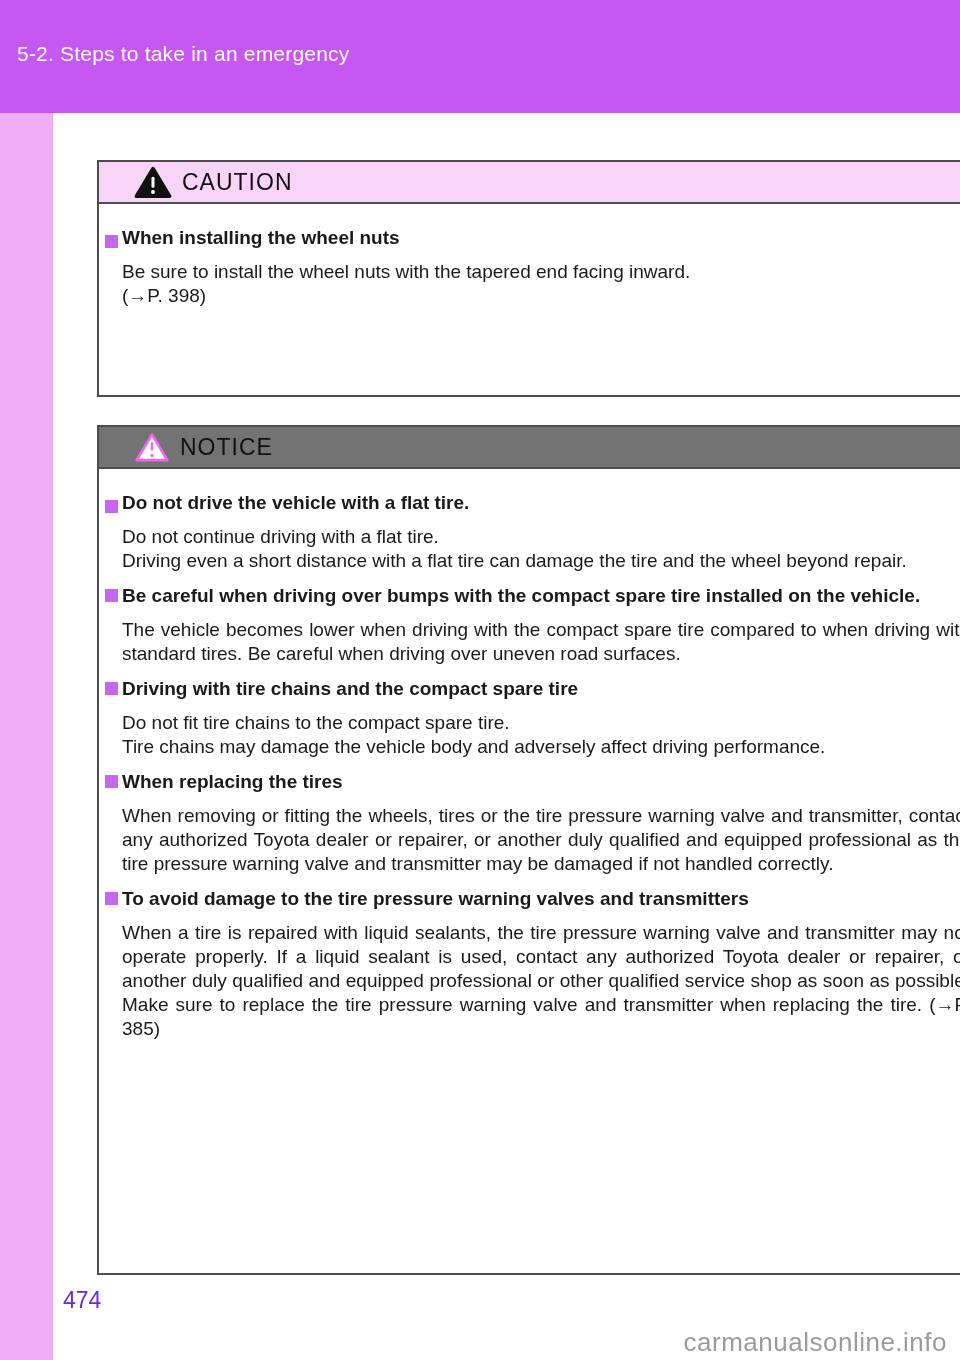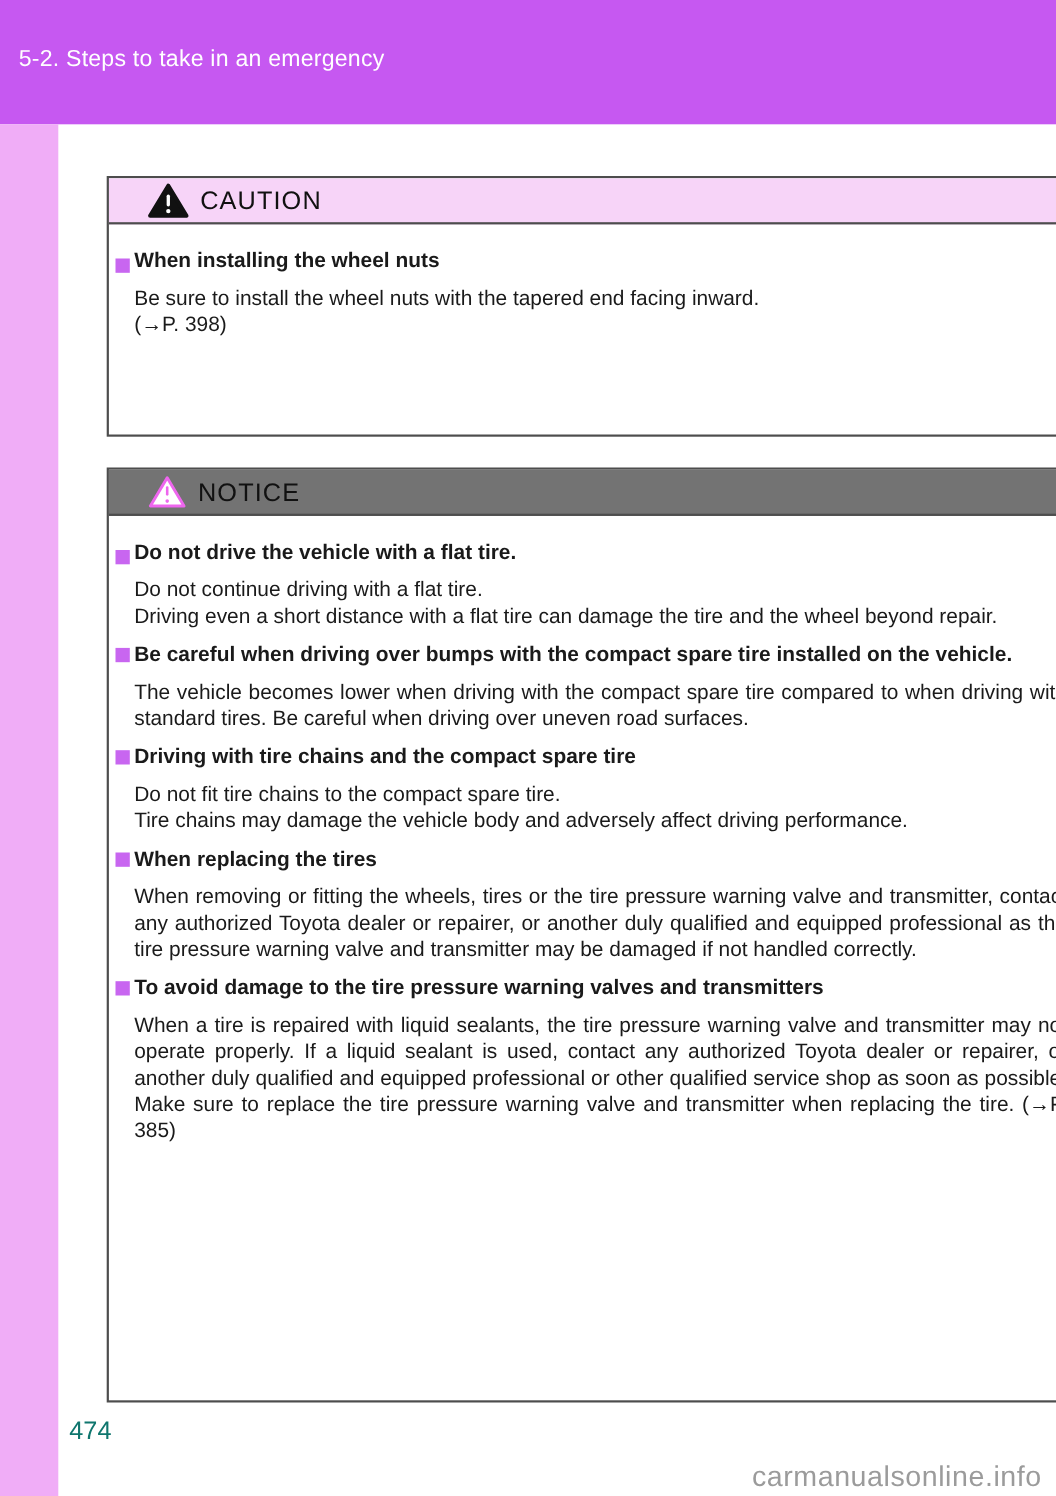--- a/index.html
+++ b/index.html
@@ -51,21 +51,21 @@
   .bullet {
     flex:none; width:13px; height:13px; margin:7px 4px 0 0;
     background:var(--bullet-purple,#c866f0);
   }
   .heading-text { flex:1; }
   .section-para {
     margin:8px 0 0 17px; font-size:19px; line-height:24px;
     text-align:justify; white-space:pre-line;
   }
 
-  .page-number { position:absolute; left:63px; top:1287px; font-size:23px; color:#0f766e; }
+  .page-number { position:absolute; left:63px; top:1287px; font-size:23px; color:#6d28d9; }
   .watermark {
     position:absolute; right:13px; top:1327px; font-size:26px;
     letter-spacing:.5px; color:var(--watermark-gray,#9b9b9b);
   }
 </style>
 </head>
 <body>
 
 <div class="topbar">
   <span>5-2. Steps to take in an emergency</span>

